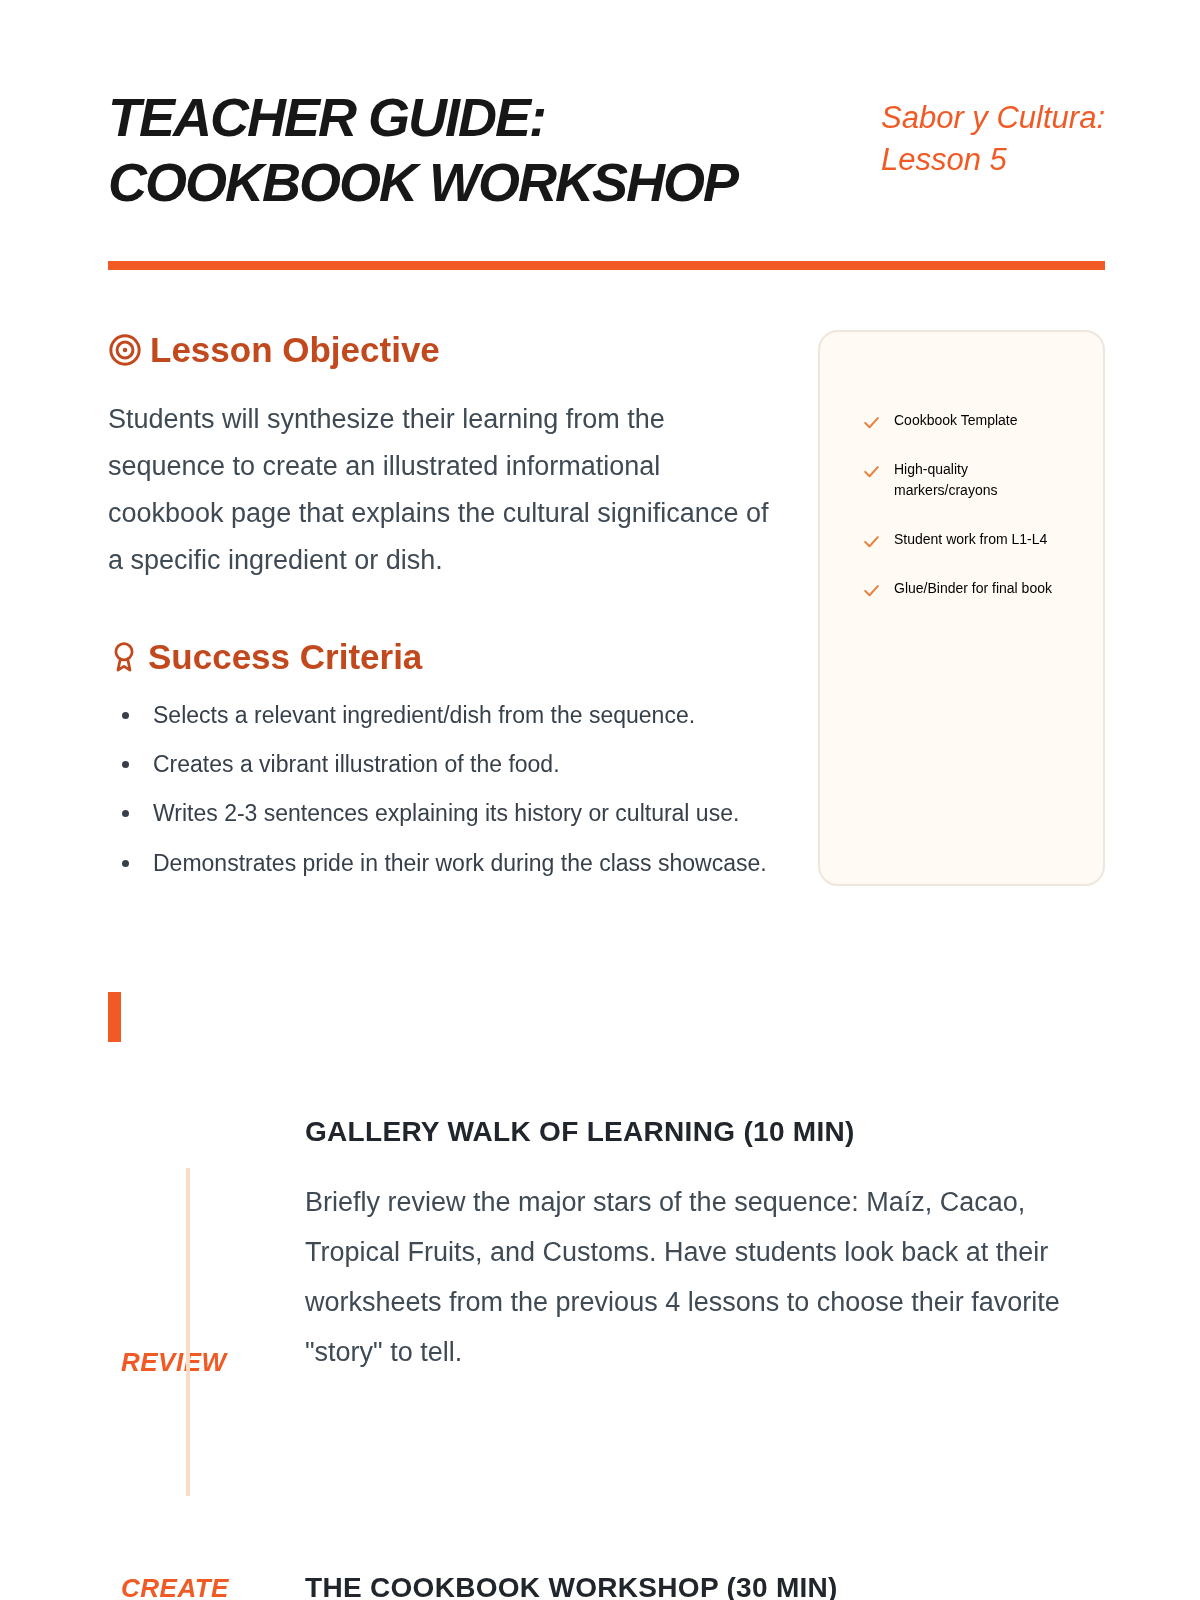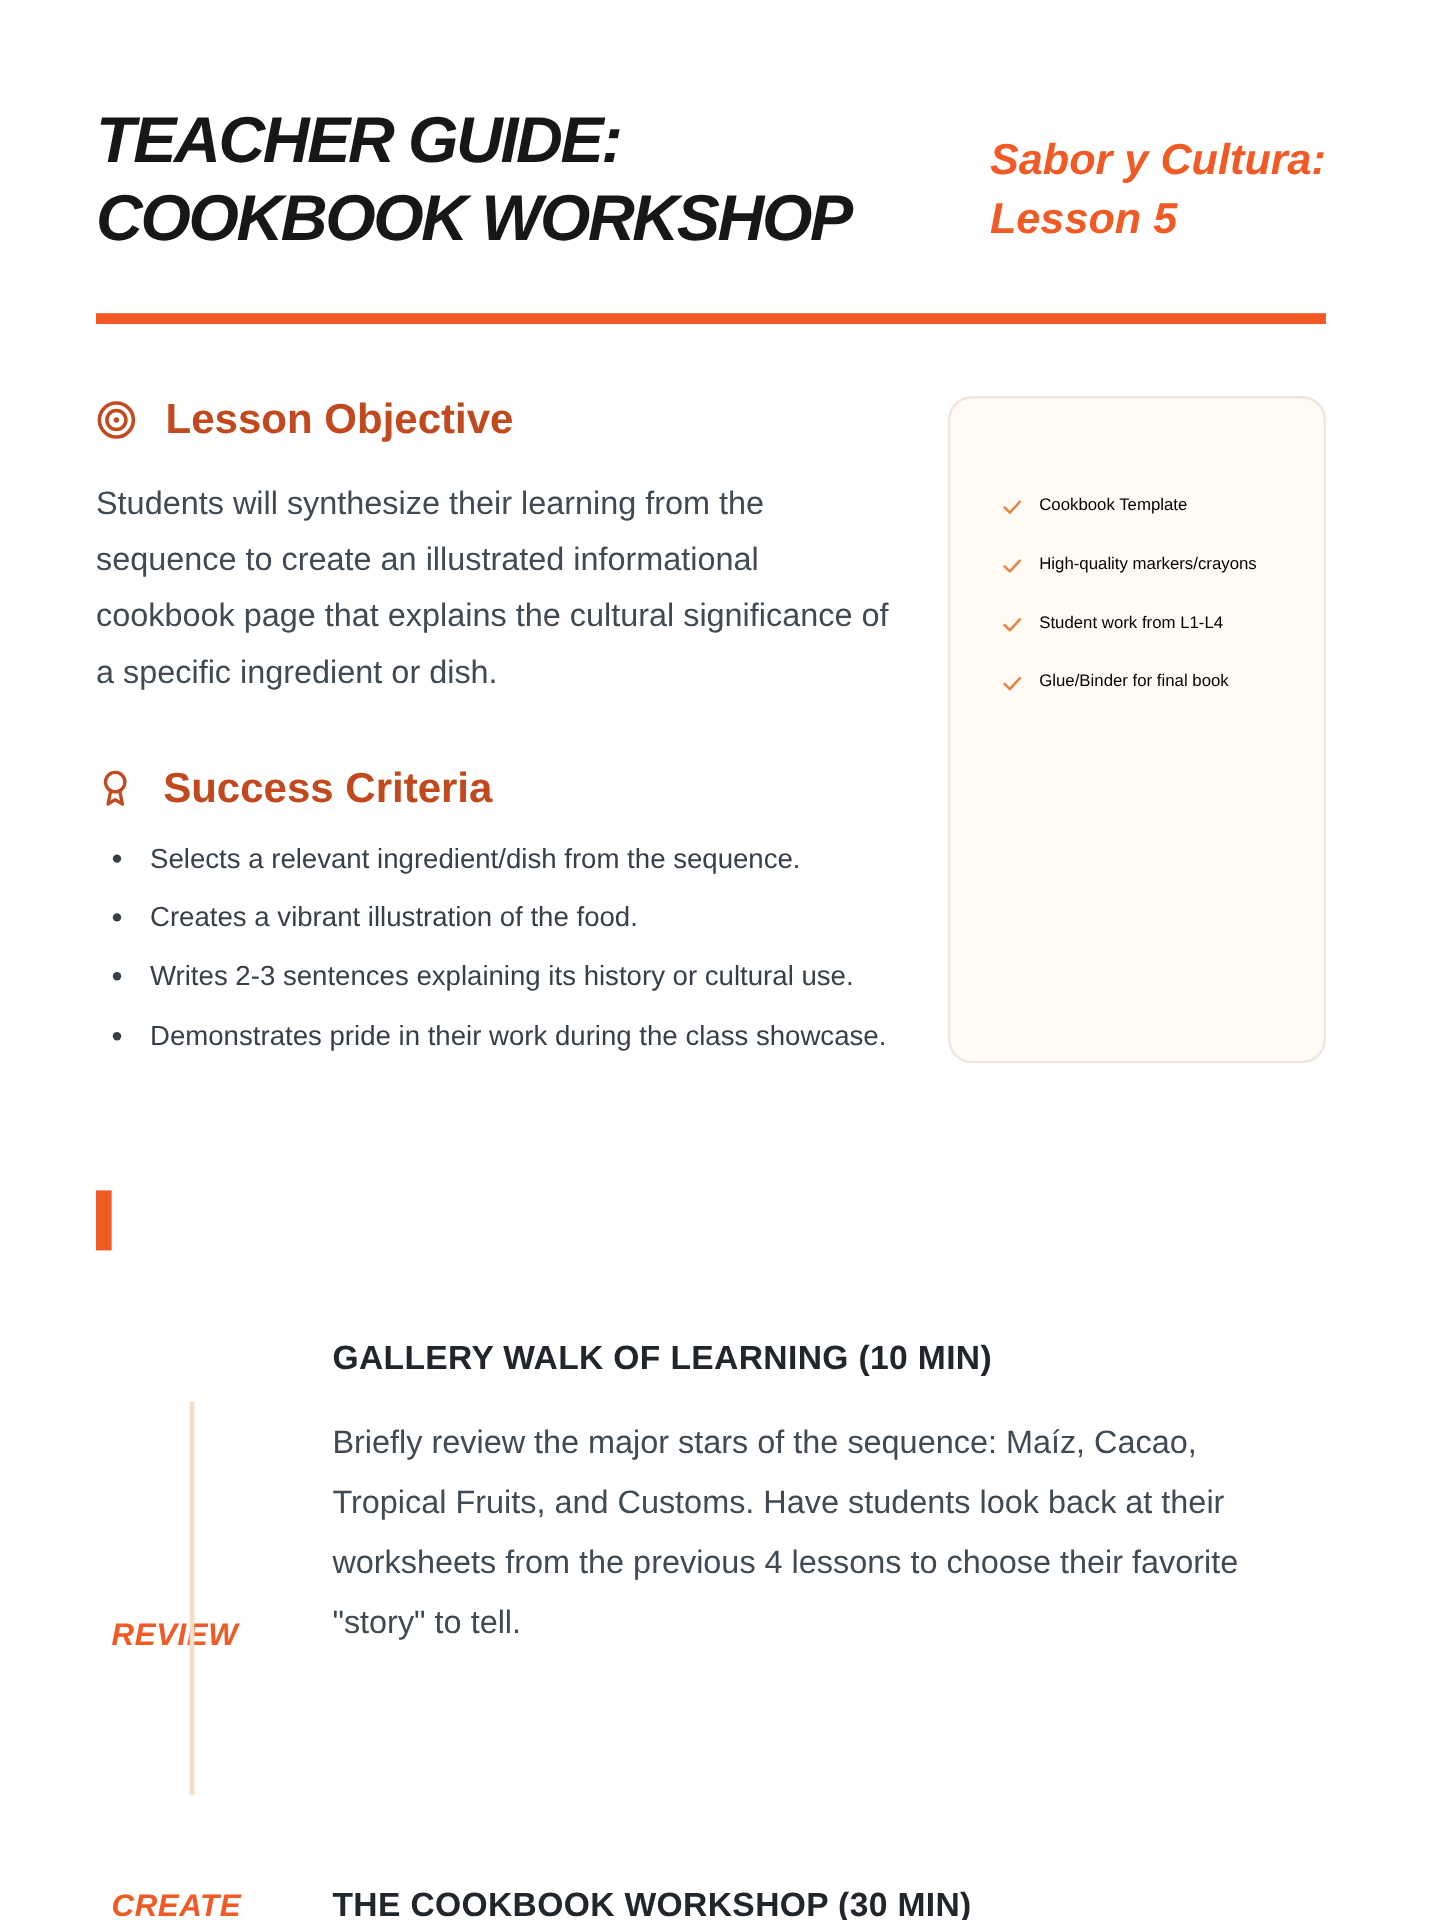--- a/index.html
+++ b/index.html
@@ -5,56 +5,56 @@
   * { margin: 0; padding: 0; box-sizing: border-box; }
   html, body { background: #ffffff; }
   body { font-family: "Liberation Sans", sans-serif; }
   .page {
     position: relative;
     width: 1200px;
     height: 1600px;
     margin: 0 auto;
     background: #ffffff;
     overflow: hidden;
-    padding: 85px 95px 0 80px;
+    padding: 85px 95px 0 108px;
     color: #1c1c1c;
   }
 
   
   .header { display: flex; justify-content: space-between; align-items: flex-start; }
   .main-title {
     font-size: 54px;
     line-height: 1.2;
     font-weight: 900;
     font-style: italic;
     letter-spacing: -2px;
     text-transform: uppercase;
     color: #171717;
   }
   .lesson-badge {
-    margin-top: 24px;
-    font-size: 36px;
+    margin-top: 12px;
+    font-size: 31px;
     line-height: 1.35;
-    font-weight: 700;
+    font-weight: 400;
     font-style: italic;
     color: #f15a24;
     white-space: nowrap;
   }
   .rule {
     margin-top: 46px;
     height: 9px;
     background: #f15a24;
   }
 
   
   .columns { display: flex; margin-top: 60px; gap: 38px; align-items: flex-start; }
   .left-col { width: 672px; flex: none; }
 
   .sec-heading {
-    display: flex; align-items: center; gap: 24px;
+    display: flex; align-items: center; gap: 8px;
     font-size: 35px; font-weight: 700; color: #c2491d;
   }
   .sec-heading .icn { flex: none; display: inline-flex; }
 
   .objective-body {
     margin-top: 26px;
     font-size: 27px;
     line-height: 1.75;
     color: #3f4a54;
   }

